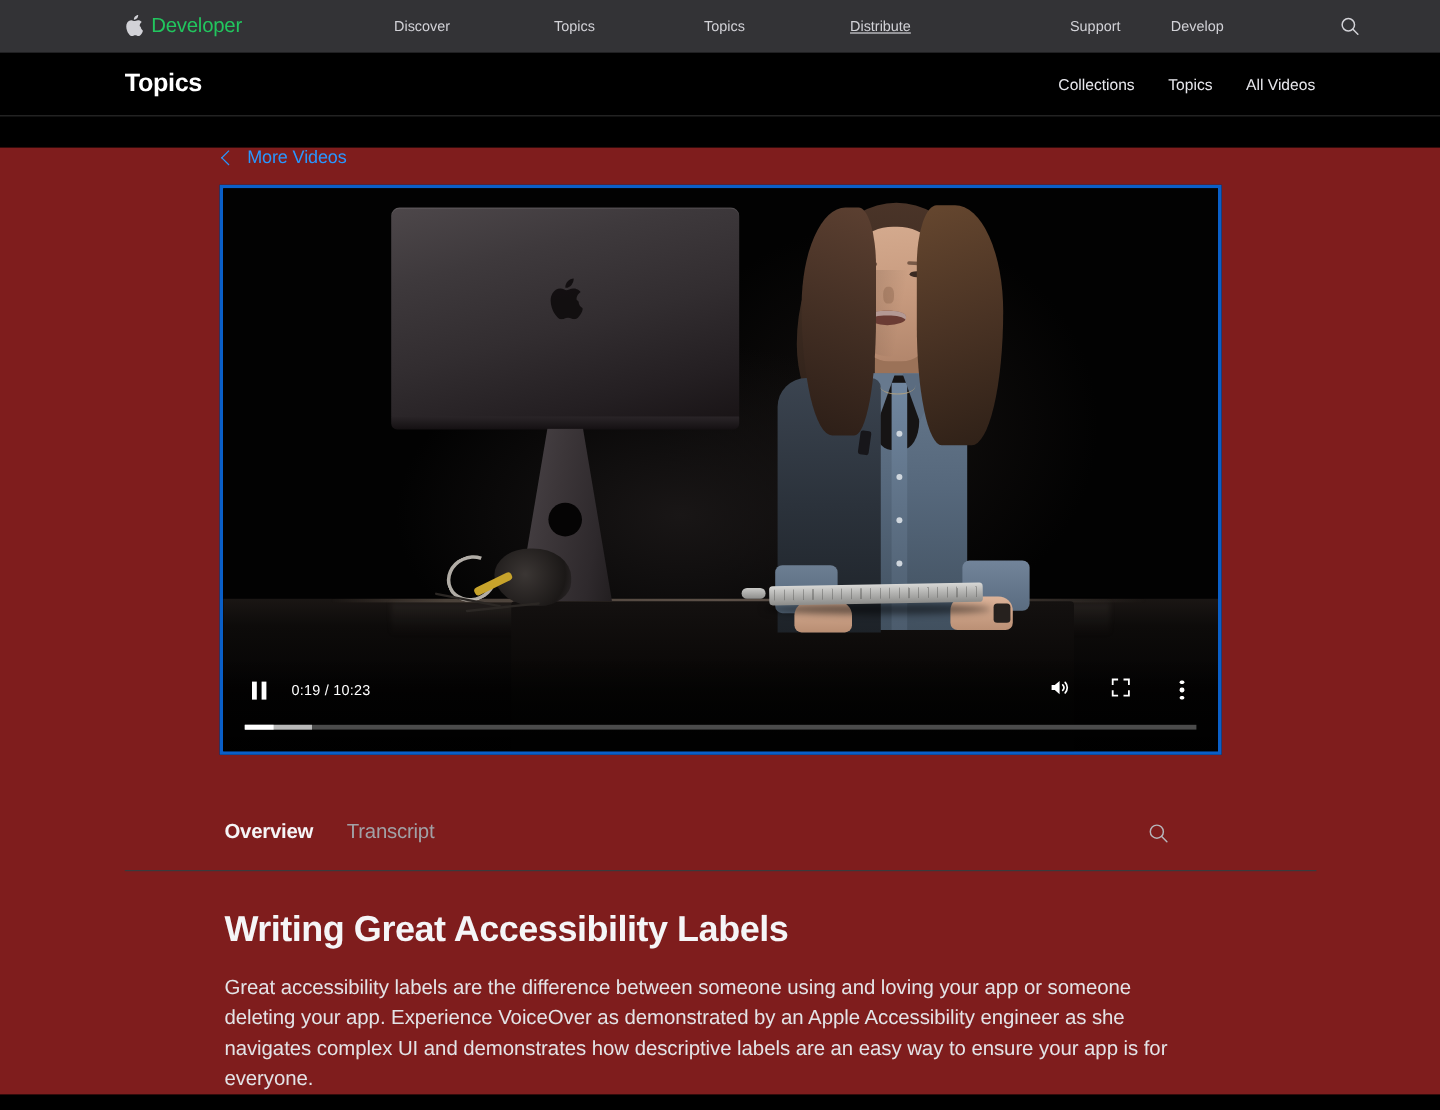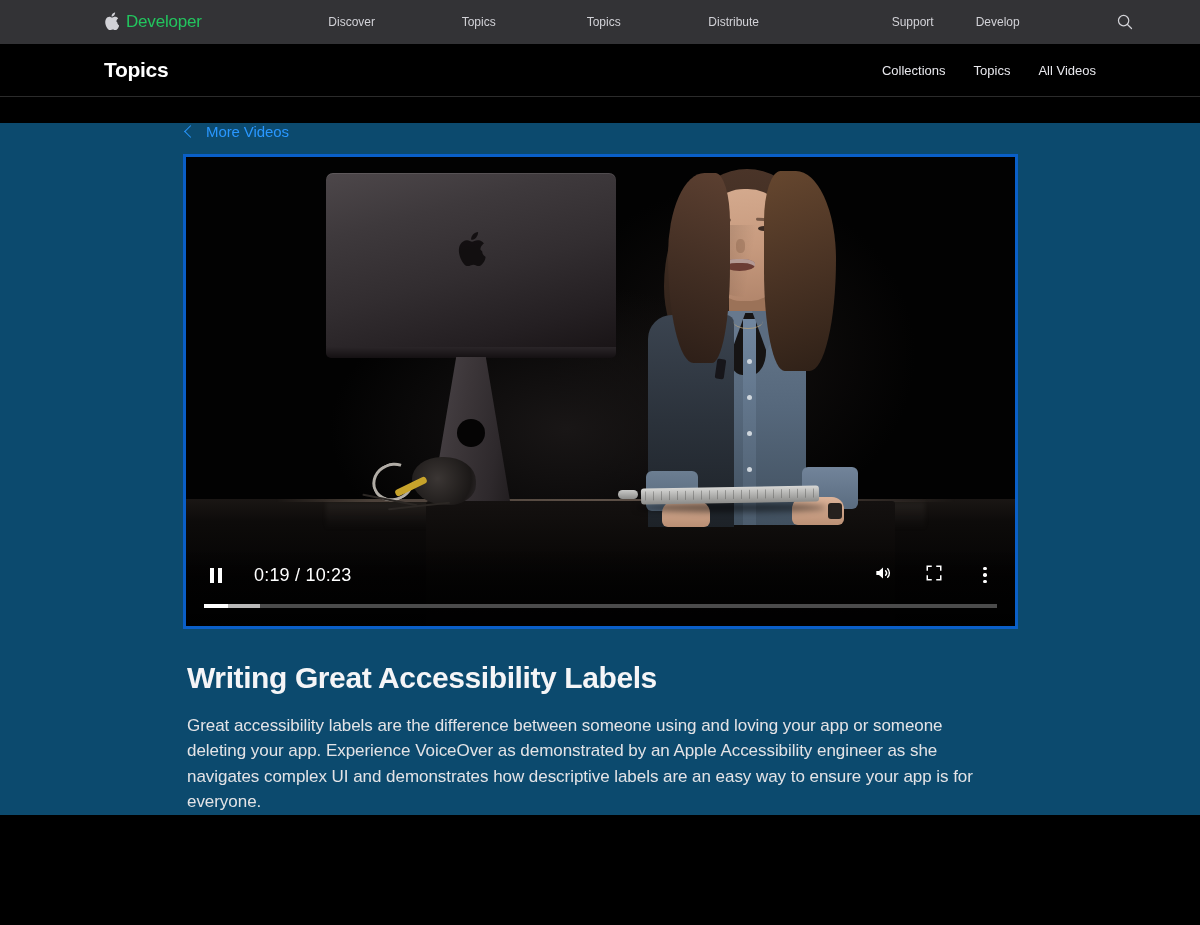--- a/index.html
+++ b/index.html
@@ -57,21 +57,21 @@
     color: #d2d2d7;
     font-size: 12px;
     letter-spacing: 0;
     cursor: pointer;
     white-space: nowrap;
     text-align: center;
   }
   .gn-link.i0 { width: 128px; }
   .gn-link.i1 { width: 126px; }
   .gn-link.i2 { width: 124px; }
-  .gn-link.i3 { width: 136px; }
+  .gn-link.i3 { width: 136px; text-decoration: underline; }
   .gn-link.i4 { width: 132px; text-align: right; }
   .gn-link.i5 { width: 128px; }
   .gn-search {
     margin-left: 52px;
     cursor: pointer;
     display: flex;
     align-items: center;
     justify-content: center;
     width: 22px;
     height: 22px;
@@ -103,21 +103,21 @@
   }
   .ln-link {
     font-size: 13px;
     color: #e8e8ed;
     cursor: pointer;
     white-space: nowrap;
   }
 
   
   .content {
-    background: #0c4a6e;
+    background: #7f1d1d;
   }
 
   .back-row {
     margin: 26px 0 0 186px;
     display: flex;
     align-items: center;
     gap: 11px;
     width: fit-content;
     cursor: pointer;
   }
@@ -476,22 +476,22 @@
     align-items: center;
   }
   .btn-play {
     width: 24px; height: 24px;
     display: flex; align-items: center; justify-content: center;
     cursor: pointer;
   }
   .pause-ico { display: flex; gap: 4px; }
   .pause-ico span { display: block; width: 4px; height: 15px; background: #fff; }
   .time {
-    margin-left: 26px;
-    font-size: 18px;
+    margin-left: 15px;
+    font-size: 12px;
     color: #fff;
     letter-spacing: 0.2px;
     white-space: nowrap;
   }
   .ctl-right {
     margin-left: auto;
     display: flex;
     align-items: center;
     gap: 27px;
   }
@@ -735,19 +735,31 @@
 
         <div class="scrub">
           <div class="scrub-buffer" style="width: 7%;"></div>
           <div class="scrub-played" style="width: 3%;"></div>
         </div>
       </div>
 
     </div>
   </div>
 
+  <div class="tabs-wrap">
+    <div class="tabs">
+      <span class="tab active">Overview</span>
+      <span class="tab idle">Transcript</span>
+    </div>
+    <div class="tabs-search">
+      <svg viewBox="0 0 22 22" width="19" height="19" aria-hidden="true">
+        <circle cx="9.3" cy="9.3" r="6.3" fill="none" stroke="#b6b6bb" stroke-width="1.4"></circle>
+        <line x1="14" y1="14" x2="19" y2="19" stroke="#b6b6bb" stroke-width="1.4" stroke-linecap="round"></line>
+      </svg>
+    </div>
+  </div>
 
   <div class="article">
     <h1>Writing Great Accessibility Labels</h1>
     <p>Great accessibility labels are the difference between someone using and loving your app or someone deleting your app. Experience VoiceOver as demonstrated by an Apple Accessibility engineer as she navigates complex UI and demonstrates how descriptive labels are an easy way to ensure your app is for everyone.</p>
   </div>
 
 </div>
 
 </body></html>

